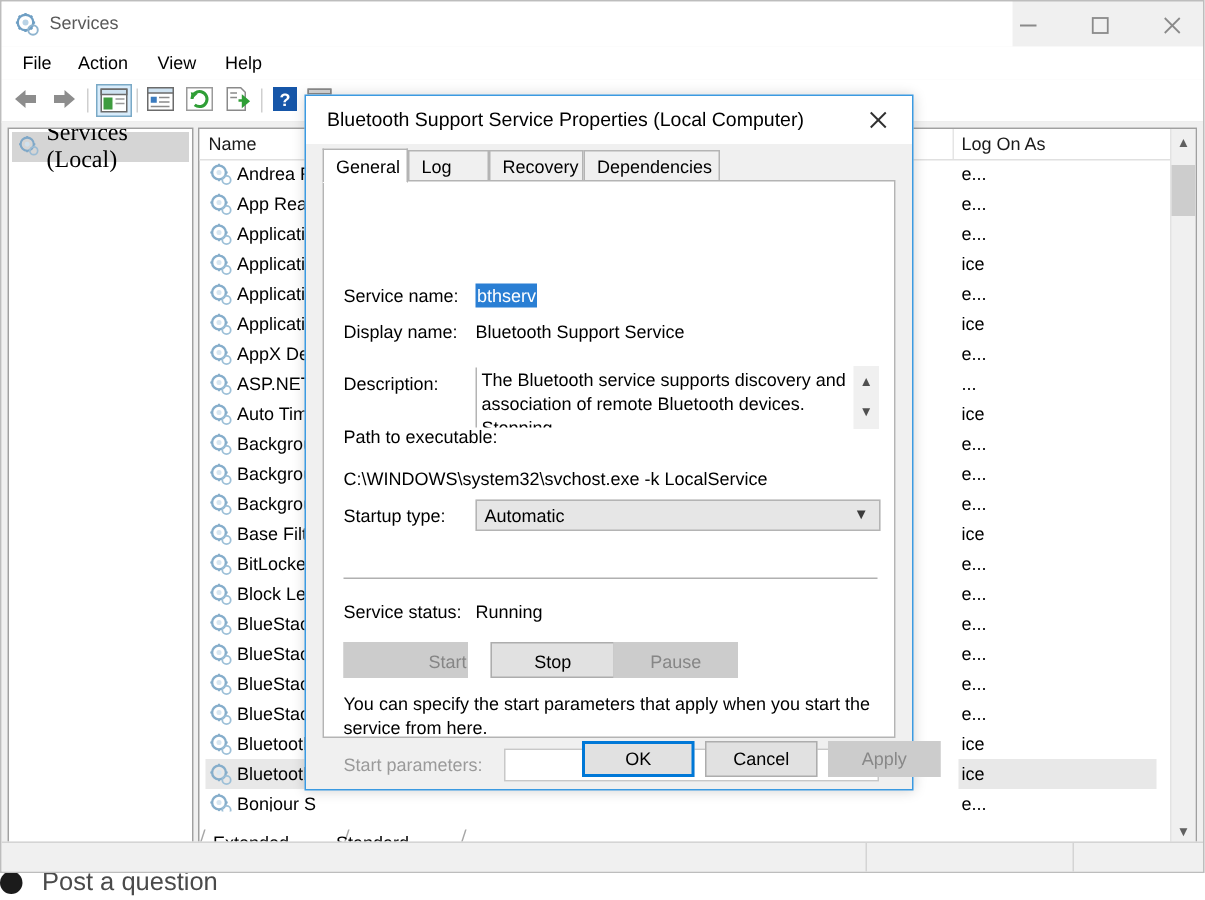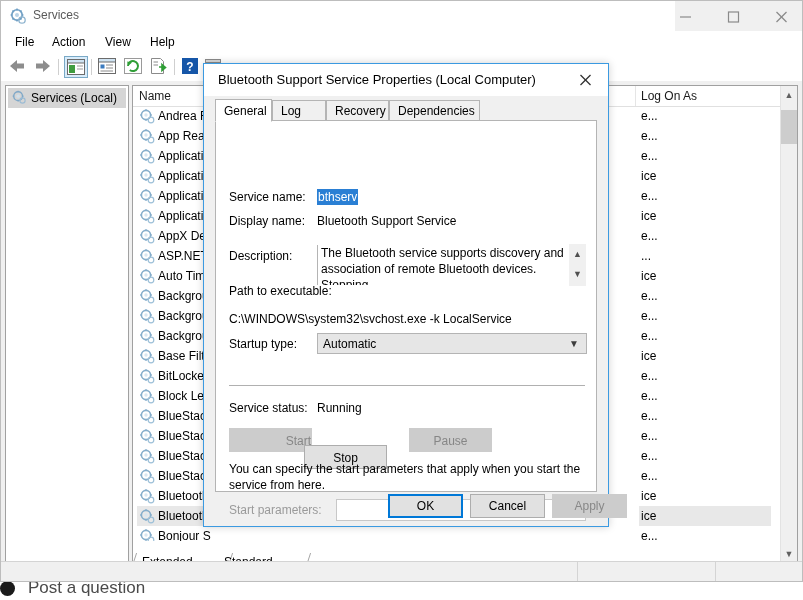--- a/index.html
+++ b/index.html
@@ -153,21 +153,21 @@
     left: 2px; top: 2px;
     width: 118px;
     height: 20px;
     background: #d5d5d5;
     display: flex;
     align-items: center;
     padding-left: 4px;
     box-sizing: border-box;
     cursor: default;
   }
-  .tree-node .lbl { margin-left: 5px; font-size: 12px; }
+  .tree-node .lbl { margin-left: 5px; font-size: 16px; font-family: Liberation Serif, serif; }
 
   .list-pane {
     position: absolute;
     left: 131px; top: 4px;
     width: 666px;
     height: 478px;
     background: #ffffff;
     border: 1px solid #a0a0a0;
     box-sizing: border-box;
     overflow: hidden;
@@ -1135,21 +1135,21 @@
       <span class="txt">Automatic</span>
       <span class="chev">▼</span>
     </div>
 
     <div class="hr-sep"></div>
 
     <div class="fld-label" style="left:13px; top:280px;">Service status:</div>
     <div class="fld-value" style="left:101px; top:280px;">Running</div>
 
     <div class="svc-btn disabled" style="left:13px;text-align:right;">Start</div>
-    <div class="svc-btn enabled" style="left:88px;margin-top:17px;">Stop</div>
+    <div class="svc-btn enabled" style="left:111px;">Stop</div>
     <div class="svc-btn disabled" style="left:193px;">Pause</div>
 
     <div class="help-text">You can specify the start parameters that apply when you start the service from here.</div>
 
     <div class="fld-label disabled" style="left:13px; top:382px;">Start parameters:</div>
     <div class="param-input"></div>
   </div>
 
   <div class="dlg-footer-btn default" style="left:184px;">OK</div>
   <div class="dlg-footer-btn normal" style="left:266px;">Cancel</div>

